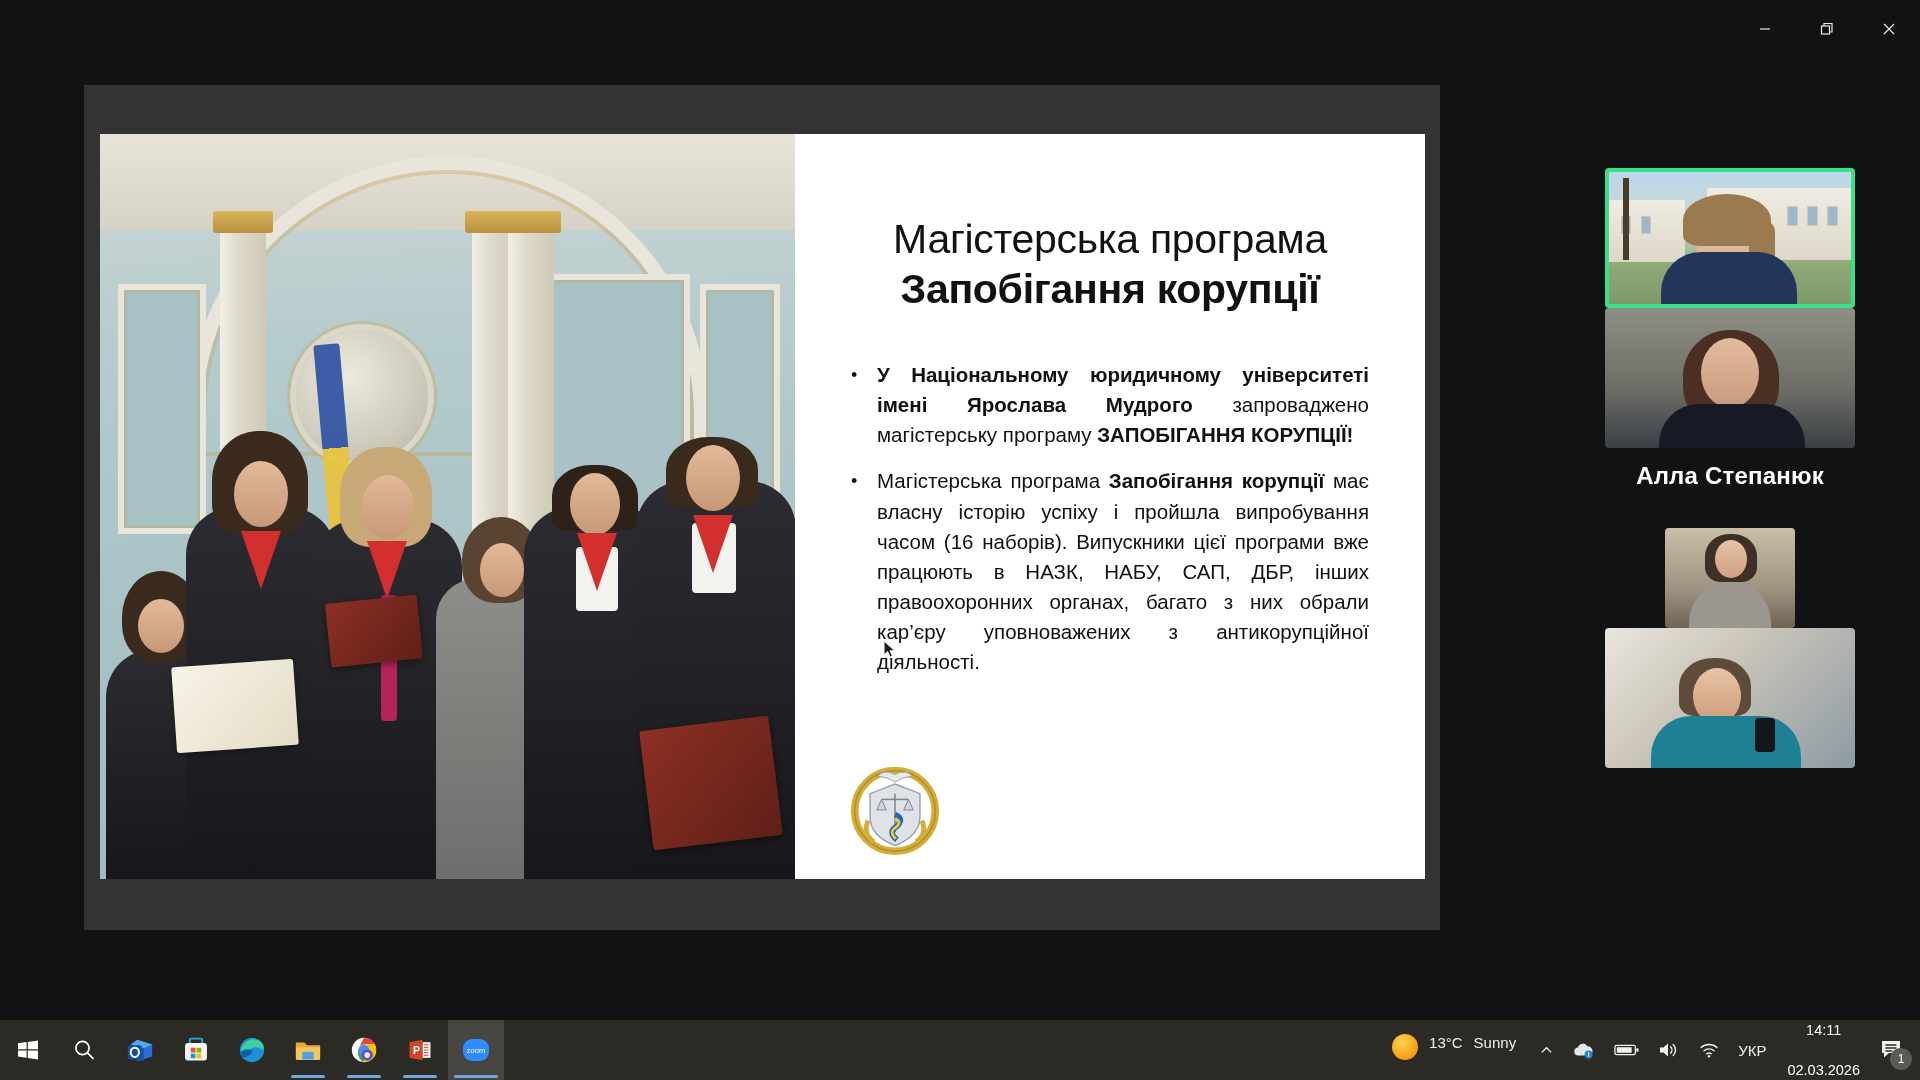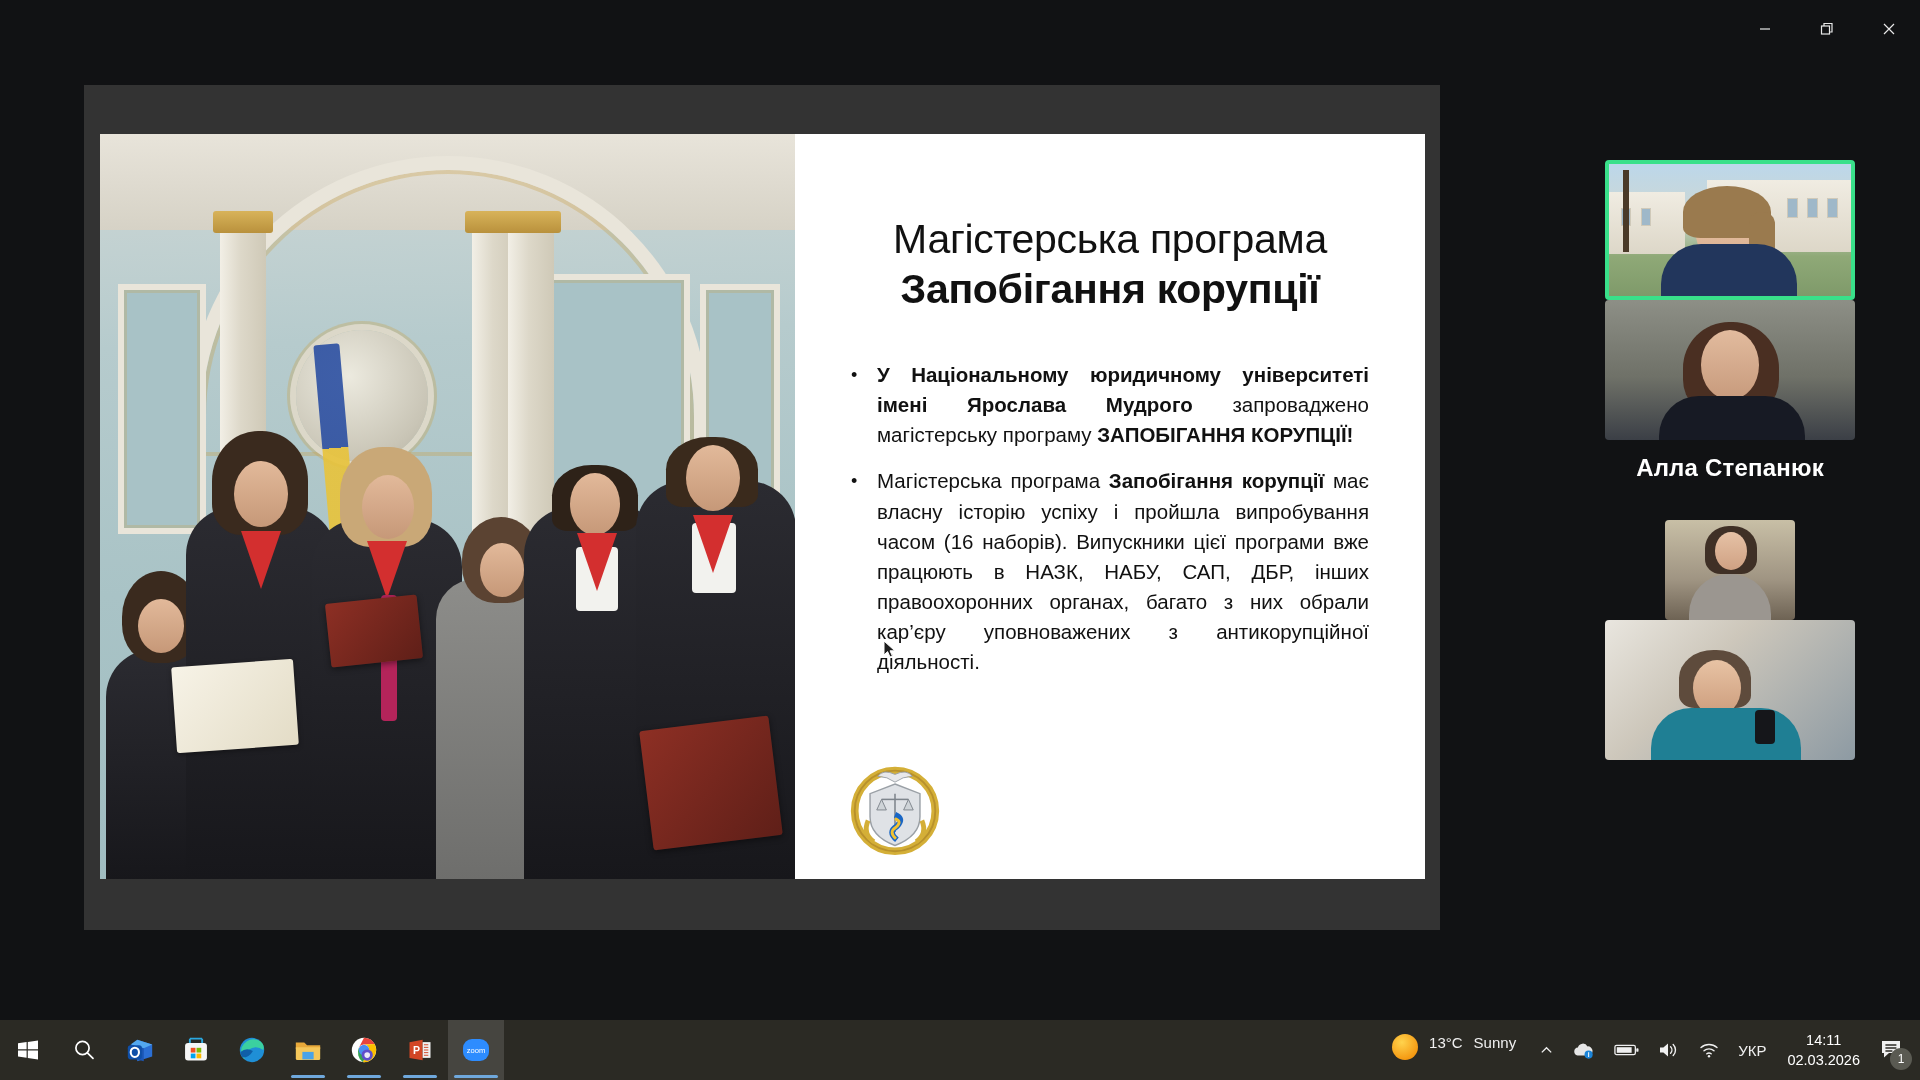--- a/index.html
+++ b/index.html
@@ -127,21 +127,21 @@
   }
   .bullet .dot { flex:0 0 8px; padding-top:2px; font-size:18px; }
   .bullet p { text-align:justify; text-justify:inter-word; }
   .bullet b { font-weight:700; }
   #emblem-wrap {
     position:absolute; left:52px; bottom:22px; width:96px; height:96px;
   }
 
   
   #participants {
-    position:absolute; left:1605px; top:160px; width:250px; height:700px;text-decoration:underline;
+    position:absolute; left:1605px; top:168px; width:250px; height:700px;text-decoration:underline;
   }
   .tile {
     position:absolute; left:0; width:250px; border-radius:4px; overflow:hidden;
     background:#1c1c1f;
   }
   #tile-1 { top:0; height:140px; border:4px solid #39e08a; }
   #tile-2 { top:140px; height:140px; }
   #tile-3 { top:360px; height:100px; left:60px; width:130px; }
   #tile-4 { top:460px; height:140px; }
   #speaker-name {
@@ -179,21 +179,21 @@
   .tray-item {
     display:flex; align-items:center; justify-content:center;
     height:60px; padding:0 9px; color:#f0f0f0; font-size:15px;
   }
   #weather { display:flex; align-items:flex-start; gap:11px; padding:0 14px 0 10px;margin-top:28px; }
   #sun-dot {
     width:26px; height:26px; border-radius:50%;
     background:radial-gradient(circle at 38% 32%,#ffd34d,#f59b14 70%,#ef8a08);
   }
   #clock {
-    display:flex; flex-direction:column; align-items:center; justify-content:center;
+    display:flex; flex-direction:column; align-items:center; justify-content:space-between;
     height:60px; padding:0 12px; color:#fff; font-size:14.5px; line-height:1.4;
   }
   #notif-wrap { position:relative; padding:0 16px 0 8px; }
   #notif-badge {
     position:absolute; right:8px; bottom:10px; width:22px; height:22px;
     border-radius:50%; background:#5a5a52; color:#fff; font-size:12px;
     display:flex; align-items:center; justify-content:center;
   }
   #cursor { position:absolute; left:883px; top:640px; z-index:50; }
 </style>

